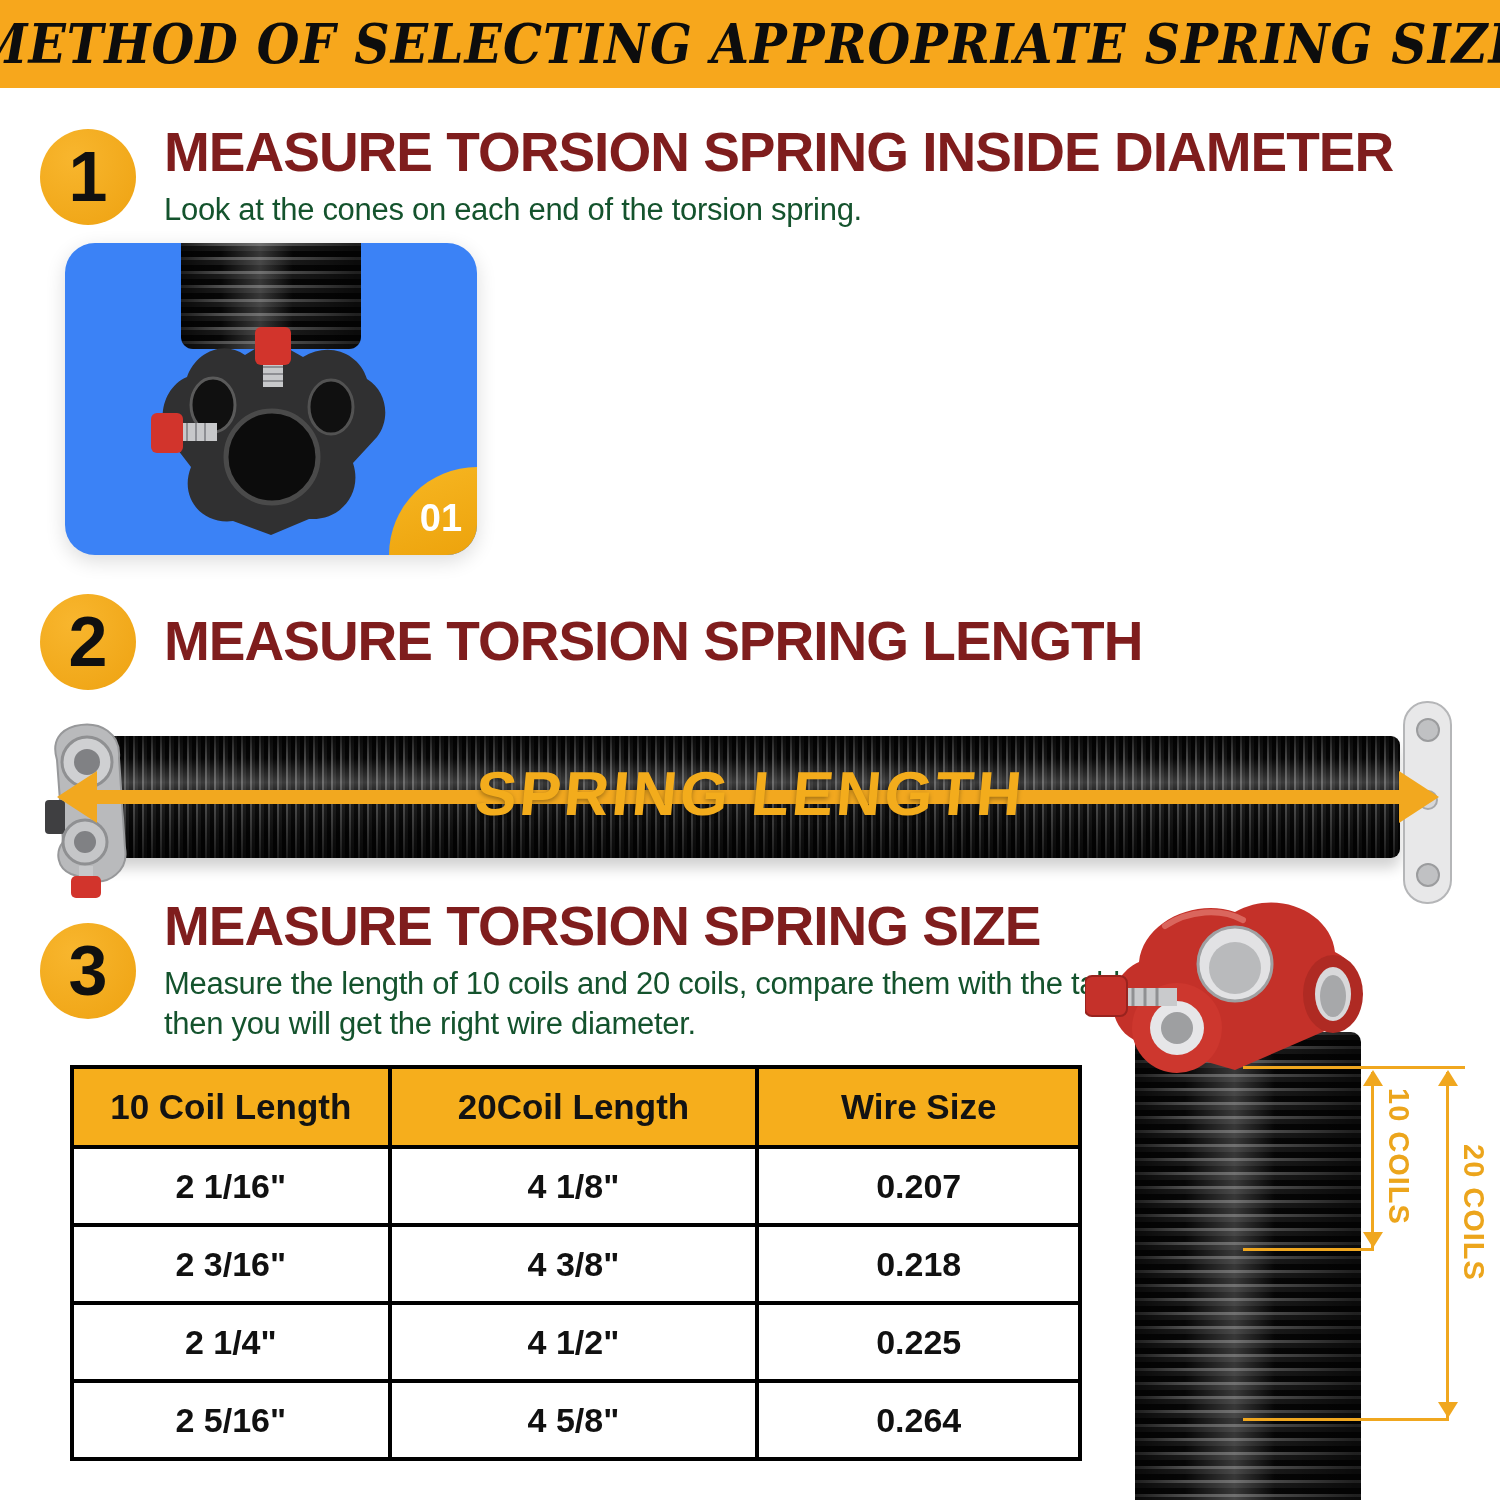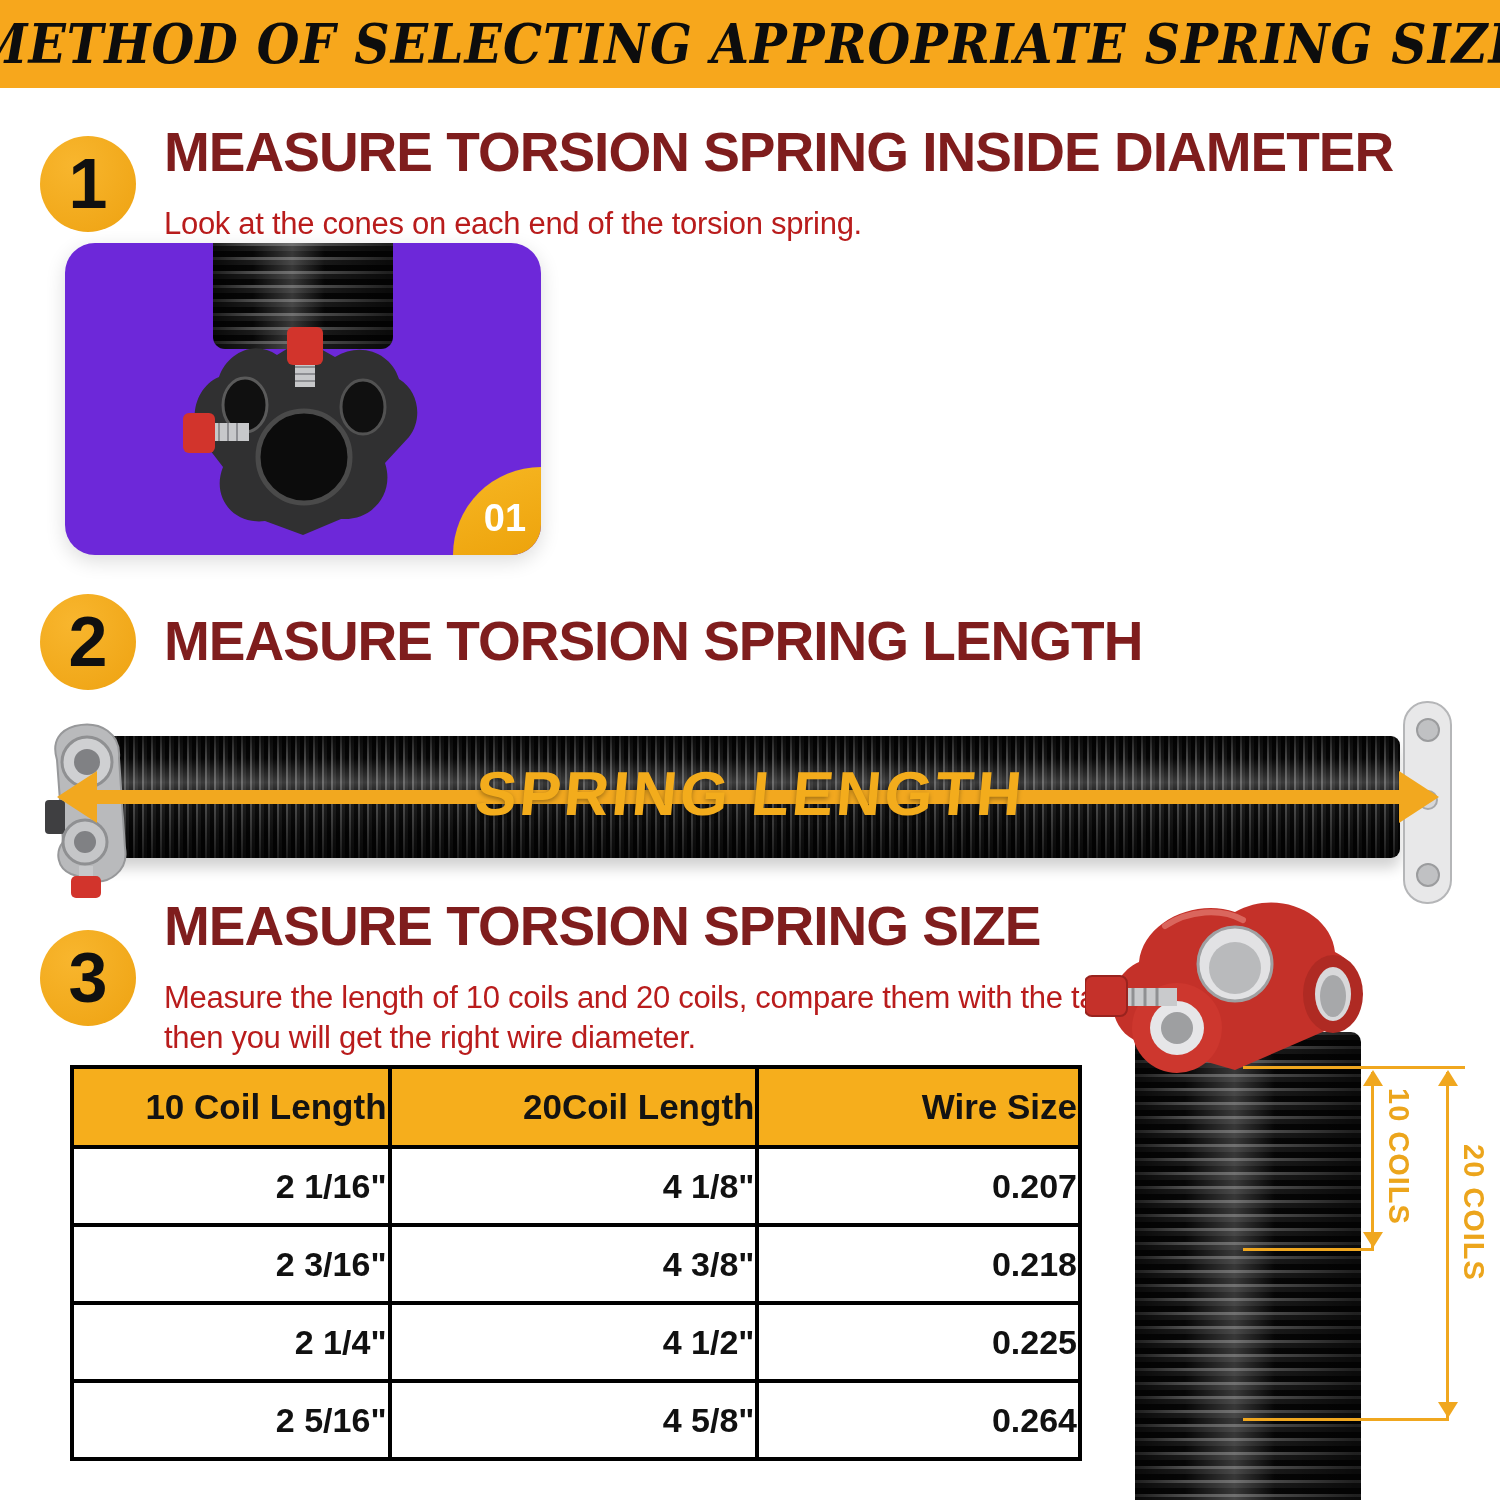--- a/index.html
+++ b/index.html
@@ -13,28 +13,28 @@
              font-size:49px;letter-spacing:1px;color:#0d0d0d;white-space:nowrap;
              transform:scaleY(1.12);}
 
   
   .step{position:absolute;left:40px;display:flex;align-items:center;gap:28px;}
   .step-circle{flex:0 0 auto;width:96px;height:96px;border-radius:50%;
                background:radial-gradient(circle at 35% 30%,#F8B62E,#EEA211);
                display:flex;align-items:center;justify-content:center;
                font-size:70px;font-weight:bold;color:#101010;}
   .step-title{font-size:55px;font-weight:bold;letter-spacing:-1px;color:#7f1d1d;line-height:1.04;}
-  .step-sub{font-size:31px;letter-spacing:-0.3px;color:#b91c1c;margin-top:23px;line-height:1.28;}
+  .step-sub{font-size:31px;letter-spacing:-0.3px;color:#14532d;margin-top:9px;line-height:1.28;}
   #step1{top:124px;} #step2{top:594px;} #step3{top:898px;}
   #step3 .step-sub{width:985px;}
 
   
   .cards{position:absolute;left:65px;top:243px;width:1370px;height:312px;
          display:flex;justify-content:space-between;}
-  .card{position:relative;width:476px;height:312px;background:#6d28d9;border-radius:30px;
+  .card{position:relative;width:412px;height:312px;background:#3b82f6;border-radius:30px;
         overflow:hidden;box-shadow:0 6px 20px rgba(0,0,0,0.14);}
   .badge{position:absolute;right:0;bottom:0;width:88px;height:88px;
          border-top-left-radius:100%;
          background:linear-gradient(160deg,#F7B723,#EDA30C);
          display:flex;align-items:center;justify-content:center;
          padding-left:16px;padding-top:14px;box-sizing:border-box;
          color:#ffffff;font-size:38px;font-weight:bold;}
   
   .spring-v{background:
       linear-gradient(90deg,rgba(0,0,0,.62),rgba(0,0,0,0) 22%,rgba(255,255,255,.20) 44%,rgba(0,0,0,.08) 62%,rgba(0,0,0,.58) 97%),
@@ -63,21 +63,21 @@
       border-top:26px solid transparent;border-bottom:26px solid transparent;border-right:40px solid #F2A81F;}
   .len-arrow::after{content:"";position:absolute;right:-36px;top:-19px;width:0;height:0;
       border-top:26px solid transparent;border-bottom:26px solid transparent;border-left:40px solid #F2A81F;}
   .len-label{position:absolute;left:0;right:0;top:58px;text-align:center;
       font-size:62px;font-weight:bold;letter-spacing:3px;color:#F3AC1C;
       transform:skewX(-5deg);text-shadow:0 2px 5px rgba(0,0,0,.35);white-space:nowrap;}
 
   
   #size-table{position:absolute;left:70px;top:1065px;width:1012px;}
   table{border-collapse:collapse;width:100%;}
-  th,td{border:4px solid #000;text-align:right;}
+  th,td{border:4px solid #000;text-align:center;}
   th{background:#F6AE1C;height:74px;font-size:35px;font-weight:bold;color:#131313;}
   td{height:72px;font-size:34px;font-weight:bold;color:#111;background:#fff;}
   col.c1{width:31.5%;} col.c2{width:36.5%;} col.c3{width:32%;}
 
   
   #wire-fig{position:absolute;left:1085px;top:882px;width:415px;height:618px;overflow:hidden;}
   .wire-spring{position:absolute;left:50px;top:150px;width:226px;height:470px;border-radius:10px 10px 0 0;}
   .red-cone{position:absolute;left:0;top:0;}
   .dim{position:absolute;background:#F0A71F;}
   .dim-label{position:absolute;writing-mode:vertical-rl;font-size:29px;font-weight:bold;

